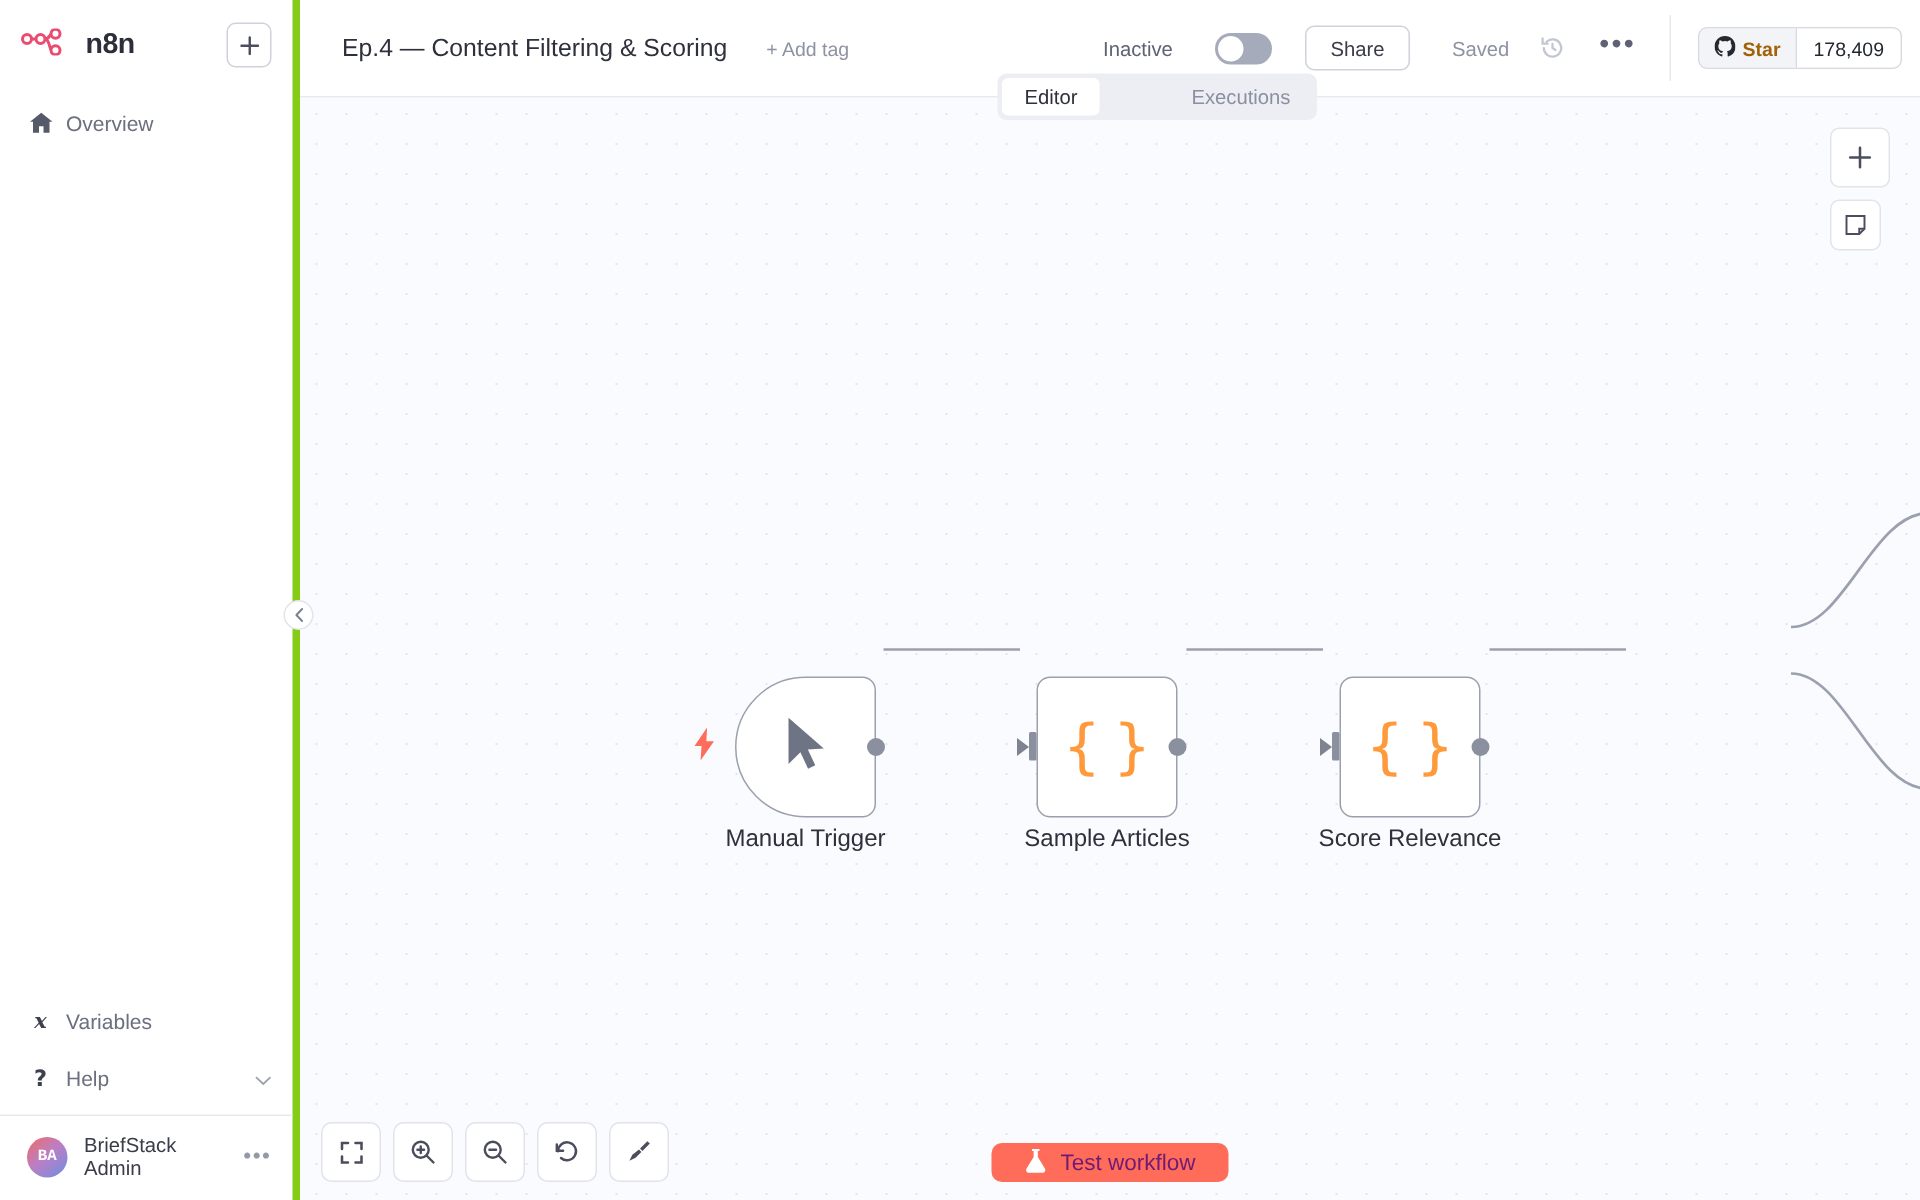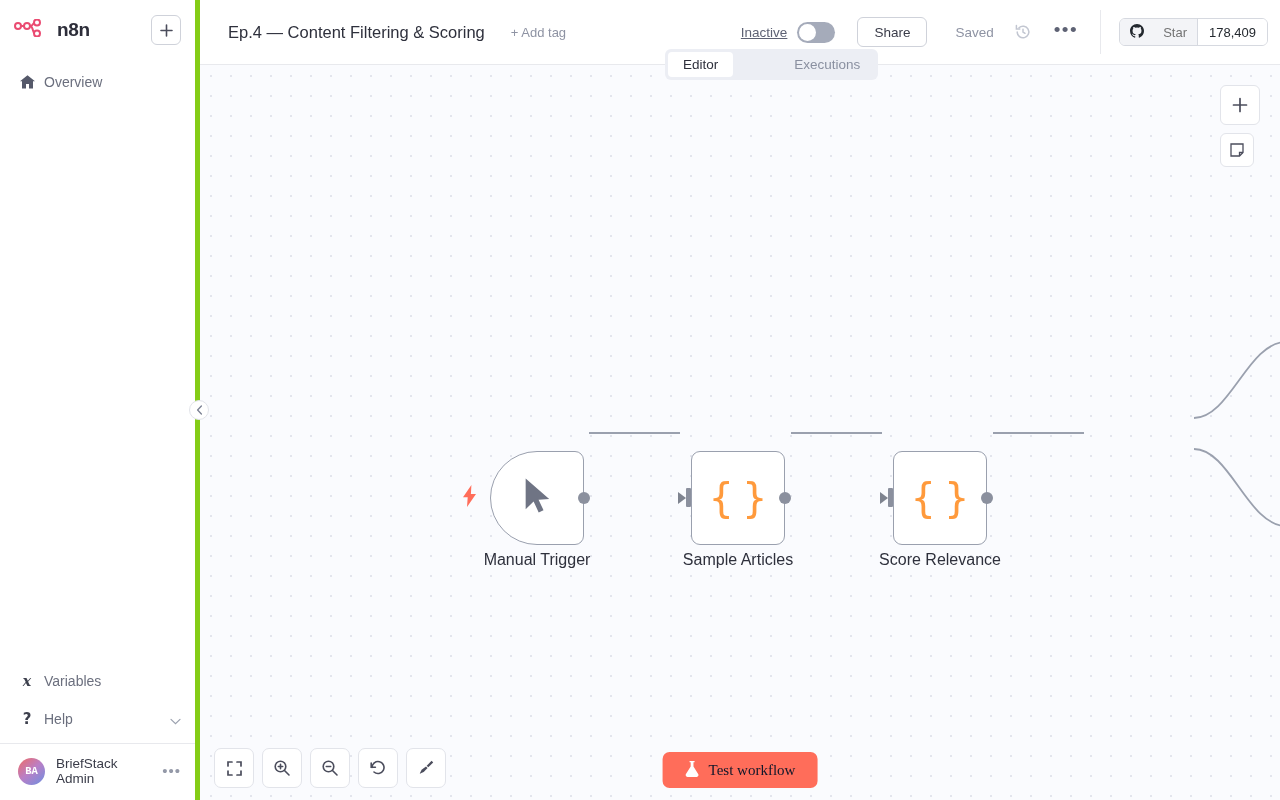--- a/index.html
+++ b/index.html
@@ -69,21 +69,21 @@
   
   #header {
     height: 65px; background: #fff; position: relative; z-index: 30;
     display: flex; align-items: flex-start; flex: 0 0 65px;
     border-bottom: 1px solid #e8e9ed;
   }
   .hdr-row { display: flex; align-items: center; width: 100%; height: 64px; padding: 0 0 0 28px; }
   .wf-title { font-size: 16.5px; color: #2e303c; white-space: nowrap; cursor: text; }
   .add-tag { font-size: 13px; color: #8e93a3; margin-left: 26px; cursor: pointer; white-space: nowrap; }
   .hdr-right { margin-left: auto; display: flex; align-items: center; height: 64px; }
-  .inactive-label { font-size: 13.5px; color: #5e6274; margin-right: 10px; text-decoration: underline; }
+  .inactive-label { font-size: 13.5px; color: #5e6274; margin-right: 28px; }
   .toggle {
     width: 38px; height: 21px; border-radius: 11px; background: #a5abba;
     position: relative; cursor: pointer; flex: 0 0 38px;
   }
   .toggle .knob {
     position: absolute; left: 2px; top: 2px; width: 17px; height: 17px;
     background: #fff; border-radius: 50%;
   }
   .share-btn {
     margin-left: 22px; height: 30px; padding: 0 16px;
@@ -96,22 +96,22 @@
   .dots-btn {
     margin-left: 22px; color: #5e6274; font-size: 19px; letter-spacing: 1.5px;
     cursor: pointer; line-height: 10px; padding-bottom: 5px;
   }
   .hdr-sep { width: 1px; height: 44px; background: #e8e9ed; margin-left: 22px; }
   .gh-star {
     margin: 0 12px 0 18px; display: flex; align-items: stretch; height: 28px;
     border: 1px solid #d6d9e0; border-radius: 6px; overflow: hidden; cursor: pointer;
   }
   .gh-star-left {
-    display: flex; align-items: center; gap: 19px; padding: 0 10px;
-    background: #f3f4f7; font-size: 13px; font-weight: 400; color: #737373;
+    display: flex; align-items: center; gap: 5px; padding: 0 10px;
+    background: #f3f4f7; font-size: 13px; font-weight: 700; color: #a16207;
   }
   .gh-star-count {
     display: flex; align-items: center; padding: 0 11px; background: #fff;
     font-size: 13px; color: #24292f; border-left: 1px solid #d6d9e0;
   }
 
   
   #tabs {
     position: absolute; left: 465px; top: 49px;
     display: flex; background: #eceef4; border-radius: 6px; padding: 3px;
@@ -178,22 +178,22 @@
 
   
   #zoom-bar { position: absolute; left: 14px; bottom: 12px; display: flex; gap: 8px; z-index: 20; }
   .zbtn {
     width: 40px; height: 40px; background: #fff; border: 1px solid #e2e4ea;
     border-radius: 7px; display: flex; align-items: center; justify-content: center;
     cursor: pointer; color: #4b4d5c;
   }
   #test-btn {
     position: absolute; left: 50%; transform: translateX(-50%); bottom: 12px;
-    height: 36px; padding: 0 22px; background: #ff6d5a; color: #0f172a;
-    border: none; border-radius: 7px; font-size: 15px; font-family: Liberation Serif, serif;
+    height: 26px; padding: 0 22px; background: #ff6d5a; color: #701a75;
+    border: none; border-radius: 7px; font-size: 15px; font-family: Liberation Sans, sans-serif;
     display: flex; align-items: center; gap: 9px; cursor: pointer; z-index: 20;
   }
 </style>
 </head>
 <body>
 
 <div id="app">
 
   <aside id="sidebar">
     <div class="sb-top">

